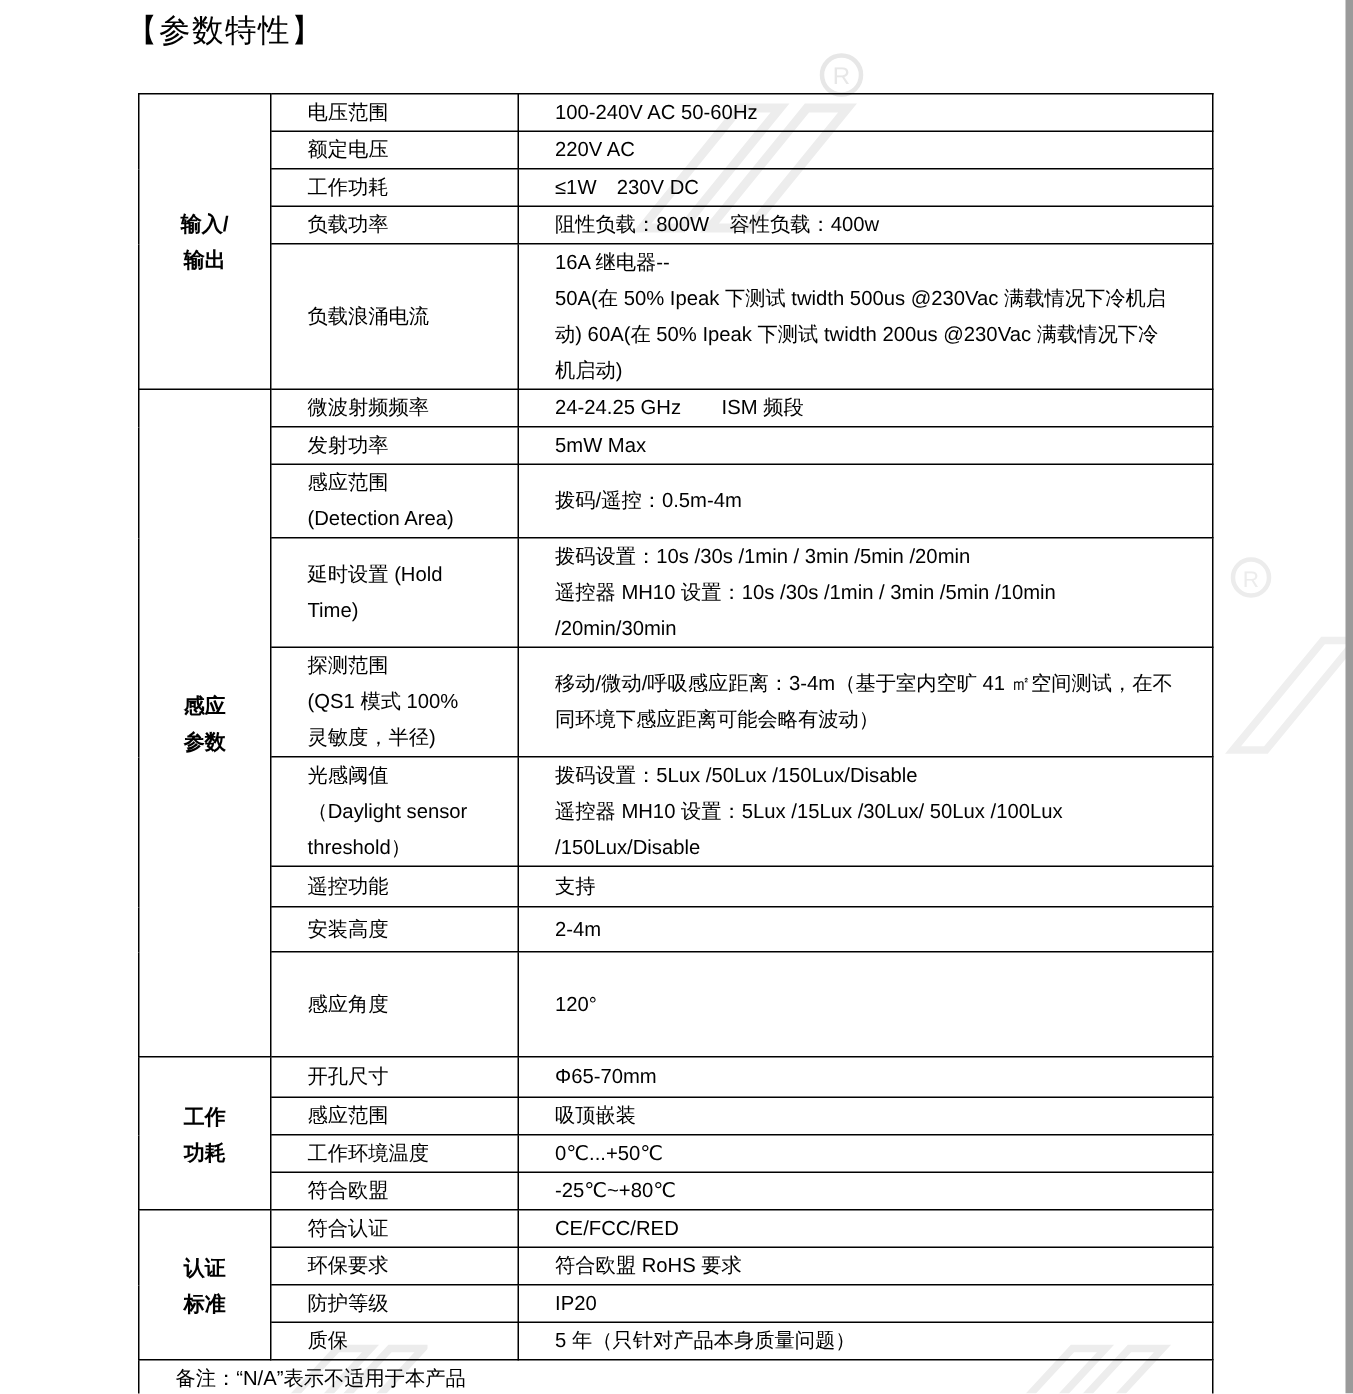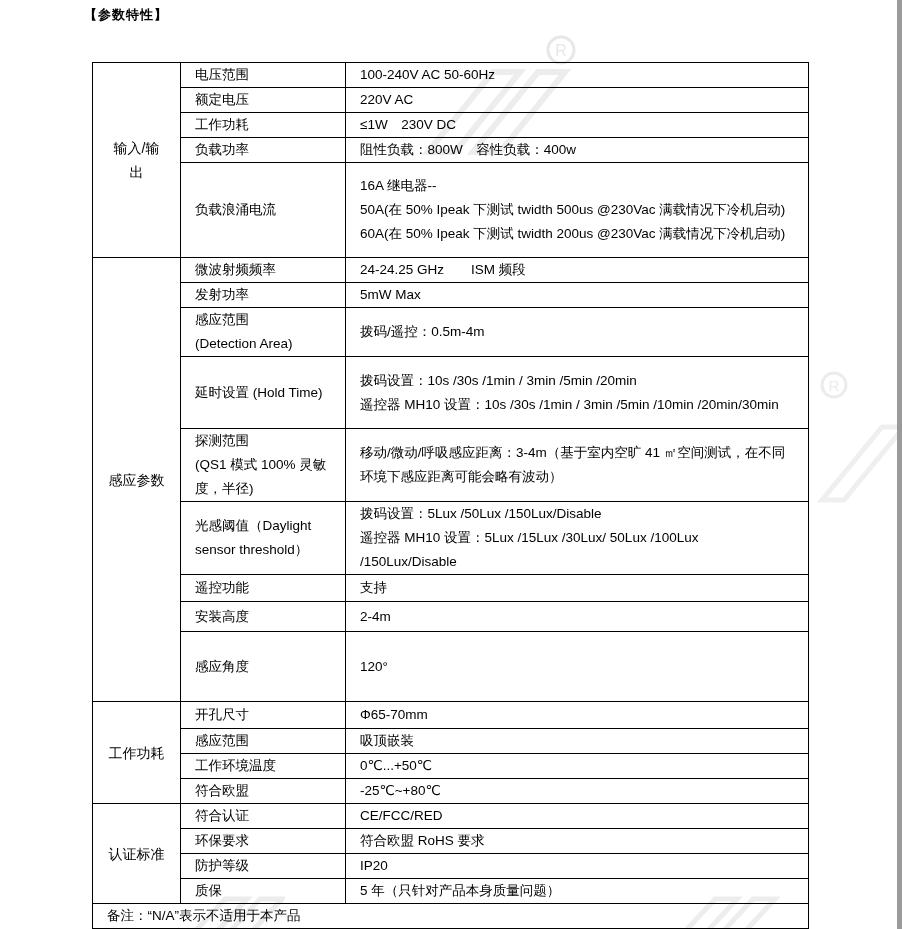--- a/index.html
+++ b/index.html
@@ -6,37 +6,37 @@
   body{
     width:902px;height:929px;position:relative;overflow:hidden;
     background:#ffffff;color:#000;
     font-family:"Liberation Sans","DejaVu Sans",sans-serif;
   }
   .page-edge{
     position:absolute;top:0;right:0;width:5px;height:929px;background:#9a9a9a;
   }
   .doc-title{
     position:absolute;left:84px;top:6px;margin:0;
-    font-size:13px;font-weight:bold;letter-spacing:1px;
+    font-size:21px;font-weight:normal;letter-spacing:1px;
   }
   table.spec{
     position:absolute;left:92px;top:62px;width:716px;
     border-collapse:collapse;table-layout:fixed;
     font-size:13.5px;
   }
   table.spec td{
     border:1px solid #000;
-    padding:0 14px;
+    padding:0 24px;
     vertical-align:middle;
     white-space:pre-line;
     line-height:24px;
     overflow:hidden;
   }
   td.cat{
-    font-weight:normal;text-align:center;font-size:14px;padding:0 3px;
+    font-weight:bold;text-align:center;font-size:14px;padding:0 3px;
     white-space:normal;
   }
   td.note{padding-left:9px;}
   .wm{position:absolute;pointer-events:none;z-index:0;}
   .wm svg{display:block;}
   table.spec{z-index:1;}
   .doc-title{z-index:1;}
 </style>
 </head>
 <body>

